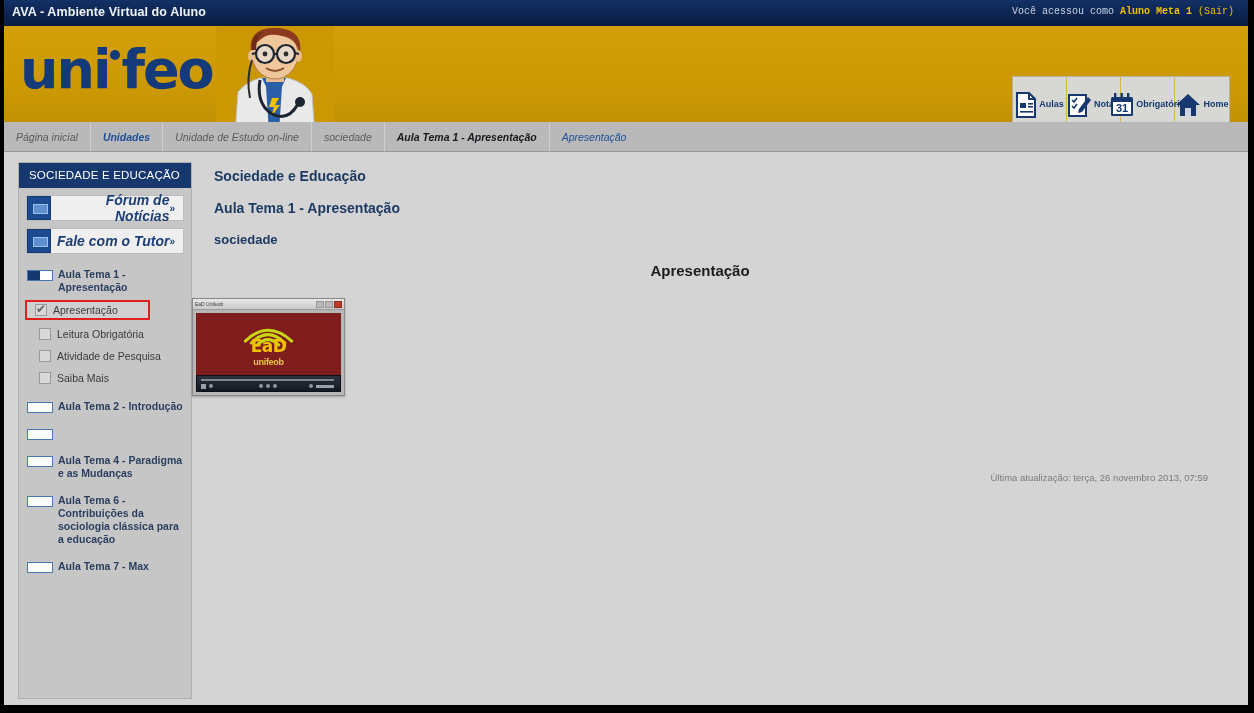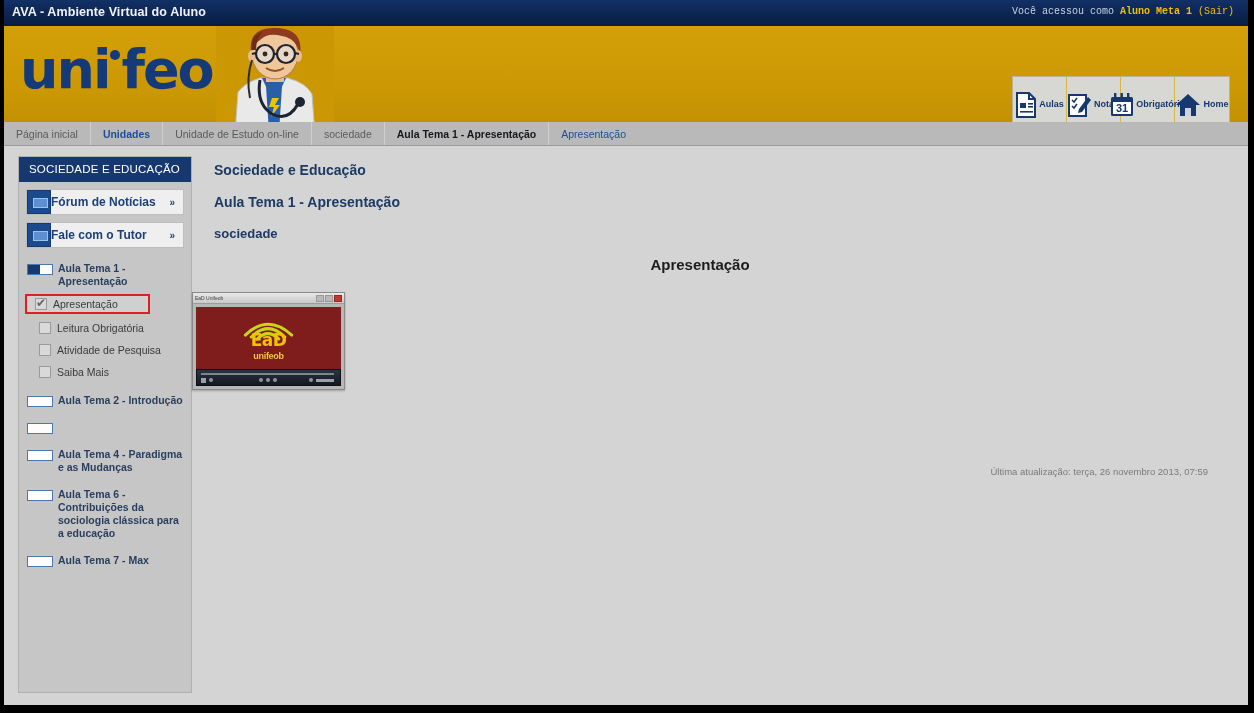--- a/index.html
+++ b/index.html
@@ -81,24 +81,24 @@
     gap: 2px;
     border-right: 1px solid #d8b64a;
     cursor: pointer;
   }
   .iconbtn:last-child { border-right: none; }
   .iconbtn .gl { height: 28px; display:flex; align-items:flex-end; }
   .iconbtn .lbl { font-size: 9px; color: #16386f; font-weight: bold; }
 
   
   .navbar {
-    height: 24px;
+    height: 30px;
     background: #b9b9b9;
     border-bottom: 1px solid #9a9a9a;
-    display: flex; align-items: stretch;
+    display: flex; align-items: stretch; font-style: italic;
   }
   .crumb {
     display: flex; align-items: center;
     padding: 0 12px;
     font-size: 10.5px;
     color: #4c4c4c;
     border-right: 1px solid #cfcfcf;
     white-space: nowrap;
     cursor: pointer;
   }
@@ -148,22 +148,22 @@
     margin-left: 0px;
     flex: none;
     position: relative;
   }
   .side-btn .bico:after {
     content:""; position: absolute;
     left: 5px; top: 7px; width: 13px; height: 8px;
     background: #5e8fd0; border: 1px solid #9fc0e8;
   }
   .side-btn .btxt {
-    flex: 1; text-align: left;
-    font-size: 12px; font-weight: bold; color: #1c3f78;
+    flex: 1; text-align: right;
+    font-size: 14px; font-weight: bold; color: #1c3f78; font-style: italic;
   }
   .side-btn .bchev {
     font-size: 10px; font-weight: bold; color: #1c3f78;
     padding-right: 8px;
   }
 
   .topic {
     margin: 14px 0 0 8px;
     display: flex; align-items: flex-start; gap: 5px;
     cursor: pointer;

